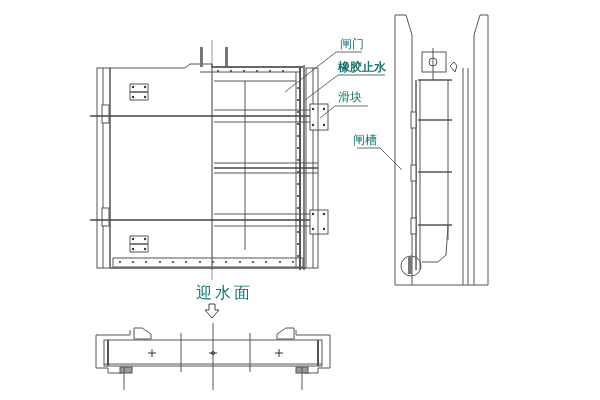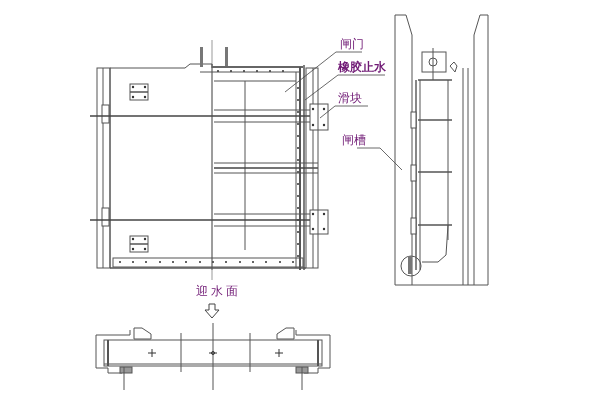--- a/index.html
+++ b/index.html
@@ -1,19 +1,19 @@
 <!DOCTYPE html>
 <html><head>
   <meta charset="utf-8">
   <style>
     html, body { margin: 0; padding: 0; background: #ffffff; }
     body { width: 600px; height: 400px; position: relative; overflow: hidden; font-family: "DejaVu Sans", sans-serif; }
     svg { position: absolute; left: 0; top: 0; }
-    .lbl { position: absolute; font-size: 12px; color: #701a75; line-height: 1; white-space: nowrap; }
-    .lbl-flow { font-size: 12px; letter-spacing: 3px; }
+    .lbl { position: absolute; font-size: 12px; color: #0f766e; line-height: 1; white-space: nowrap; }
+    .lbl-flow { font-size: 16px; letter-spacing: 3px; }
   </style>
 </head>
 <body>
 
 <svg width="600" height="400" viewBox="0 0 600 400" xmlns="http://www.w3.org/2000/svg">
   <g stroke="#555" fill="none" stroke-width="1">
 
     <g>
 
       <rect x="97" y="68" width="13" height="200"></rect>
@@ -213,15 +213,15 @@
       <rect x="120" y="367" width="12" height="6" fill="#999"></rect>
       <rect x="296" y="367" width="12" height="6" fill="#999"></rect>
       <line x1="124" y1="367" x2="124" y2="390"></line>
       <line x1="302" y1="367" x2="302" y2="390"></line>
     </g>
   </g>
 </svg>
 
 <div class="lbl" style="left:340px; top:38px;">闸门</div>
 <div class="lbl" style="left:338px; top:61px;font-weight:bold;">橡胶止水</div>
-<div class="lbl" style="left:338px; top:92px;">滑块</div>
-<div class="lbl" style="left:342px; top:134px;">闸槽</div>
+<div class="lbl" style="left:338px; top:92px;font-family:Liberation Mono, monospace;">滑块</div>
+<div class="lbl" style="left:353px; top:134px;">闸槽</div>
 <div class="lbl lbl-flow" style="left:196px; top:285px;">迎水面</div>
 
 </body></html>

